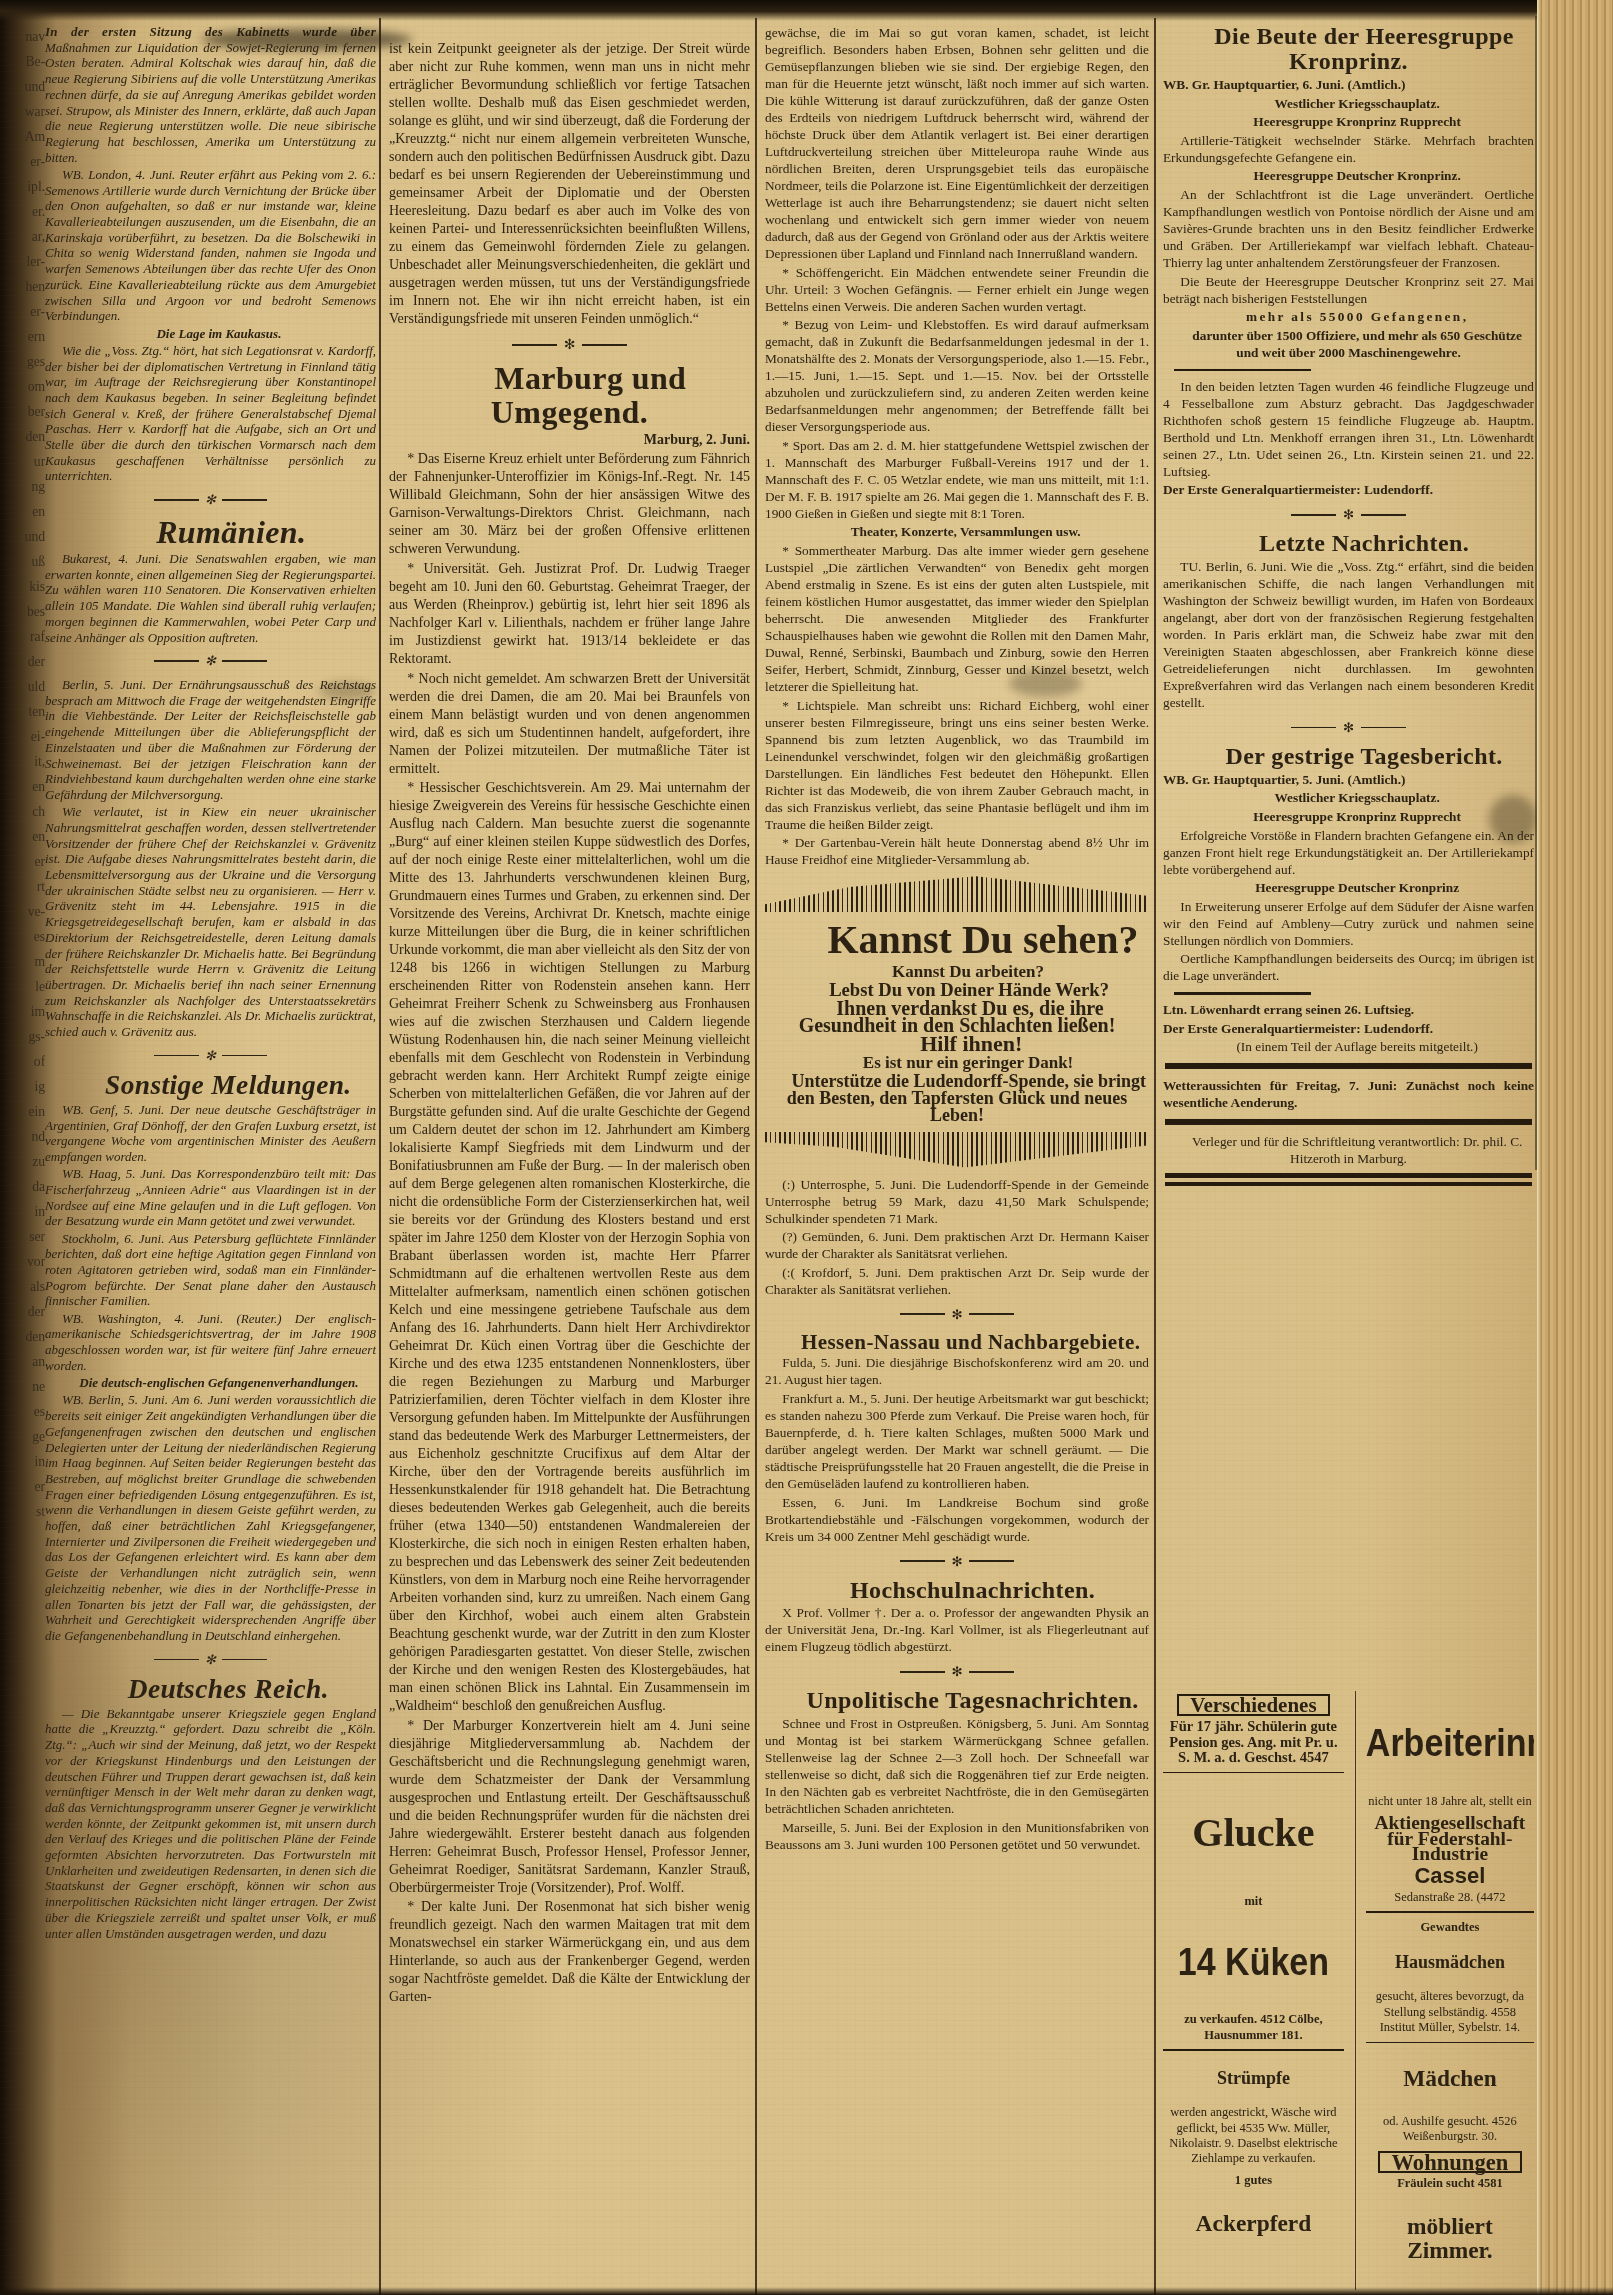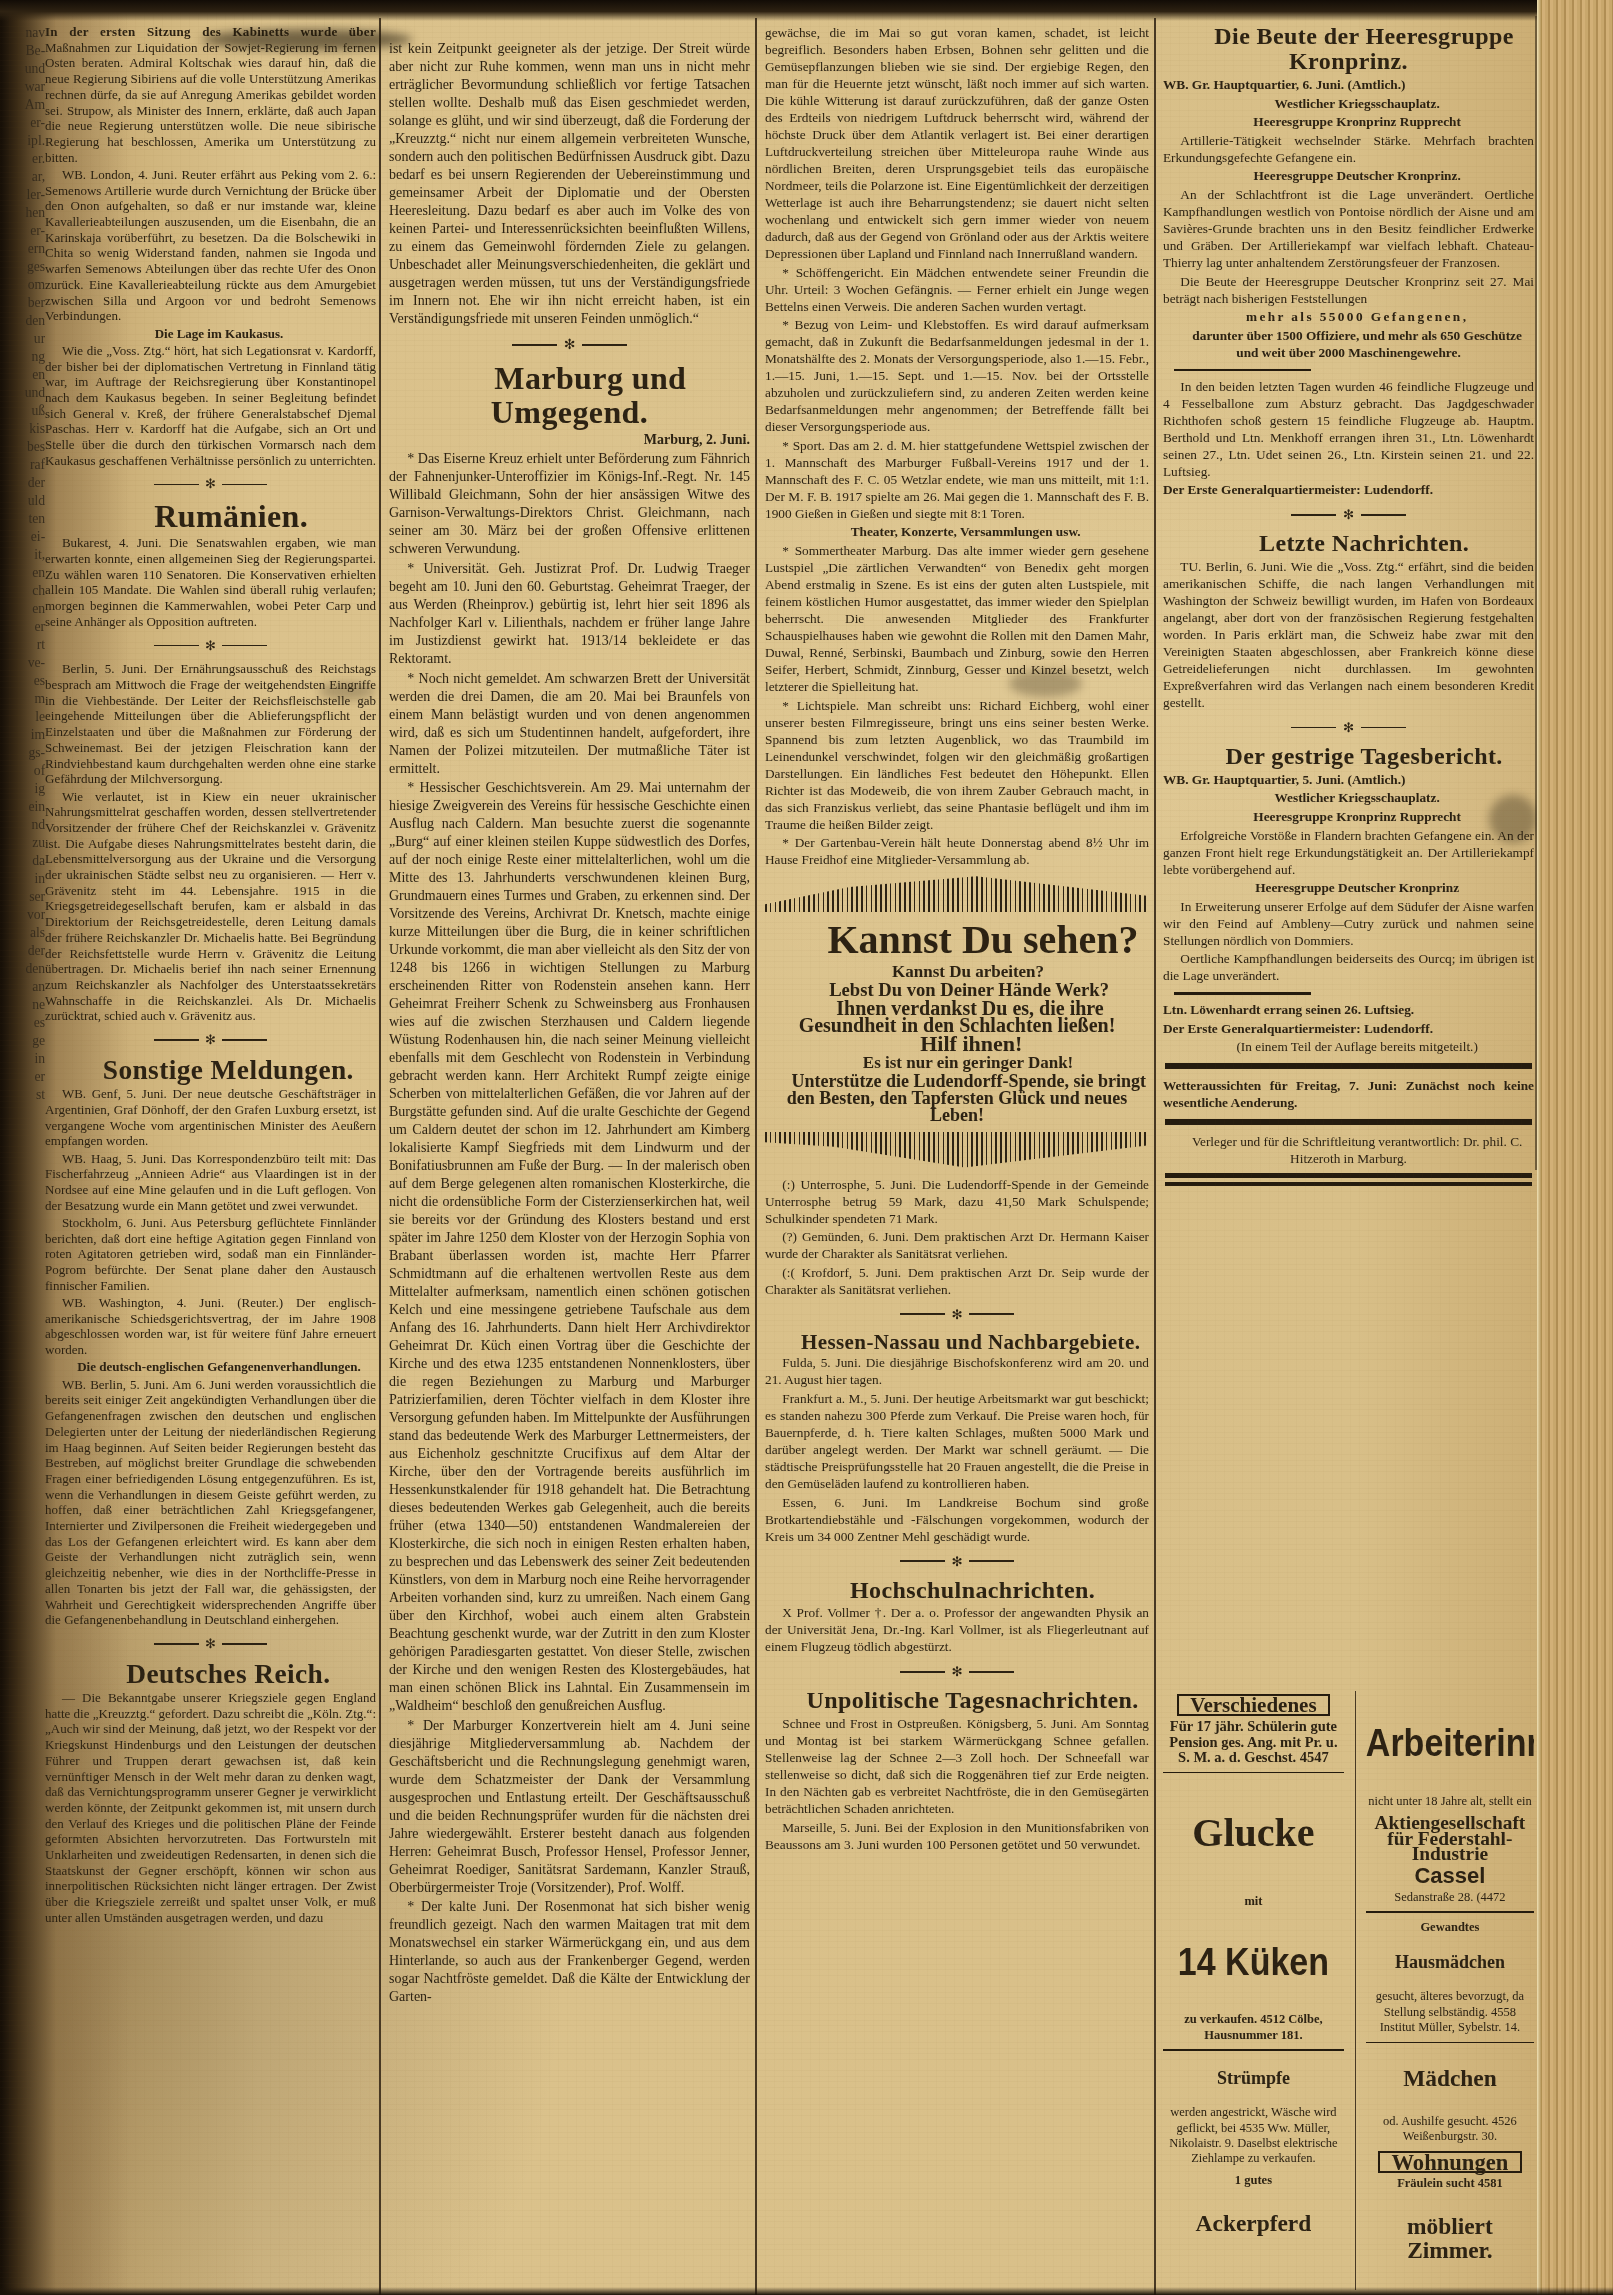--- a/index.html
+++ b/index.html
@@ -17,23 +17,23 @@
   .top-edge{position:absolute;top:0;left:0;right:0;height:21px;
     background:linear-gradient(180deg,#120c06 0,#2e2212 55%,rgba(46,34,18,0) 100%);}
   .left-edge{position:absolute;top:0;bottom:0;left:0;width:129px;
     background:linear-gradient(90deg,#140d06 0,#3d2d17 18px,rgba(120,95,55,.45) 56px,rgba(0,0,0,0) 100%);}
   .right-stack{position:absolute;top:0;bottom:0;right:0;width:77px;
     background:repeating-linear-gradient(90deg,#c8a76c 0 3.2px,#b08e54 3.2px 4.8px,#d2b077 4.8px 8px),#c8a76c;}
   .right-stack::before{content:"";position:absolute;left:0;top:0;bottom:0;width:4.8px;background:linear-gradient(90deg,#efe0b4,#a98747);}
   .bottom-edge{position:absolute;left:0;right:0;bottom:0;height:8px;background:linear-gradient(0deg,#1a1208,rgba(26,18,8,0));}
   .vrule{position:absolute;top:18px;bottom:0;width:1.6px;background:#473823;}
   .frag{position:absolute;top:24px;bottom:0;left:3.2px;width:42px;overflow:hidden;
-    font-size:13.7px;line-height:18px;color:#30271a;white-space:pre-line;text-align:right;opacity:.85;}
+    font-size:13.7px;line-height:25px;color:#30271a;white-space:pre-line;text-align:right;opacity:.85;}
   .col{position:absolute;top:24px;bottom:4.8px;overflow:hidden;text-align:justify;}
-  #c1{left:45px;width:331px;font-size:13px;line-height:15.7px;}
+  #c1{left:45px;width:331px;font-size:13px;line-height:15.7px;font-style:italic;}
   #c2{left:389px;width:361px;font-size:14px;line-height:18px;margin-top:16px;}
   #c3{left:765px;width:384px;font-size:13.3px;line-height:17px;}
   #c4{left:1163px;width:371px;font-size:13.3px;line-height:17px;}
   .col p{margin:0 0 1.6px;text-indent:1.3em;hyphens:auto;}
   p.noind{text-indent:0;}
   .lead::first-line{font-weight:700;letter-spacing:0.3px;}
   .hx{font-weight:700;text-align:center;text-indent:0;margin:8px 0 4.8px;letter-spacing:0.4px;line-height:1.05;}
   .h40{font-size:32px;} .h34{font-size:27.4px;} .h30{font-size:24px;} .h26{font-size:21px;} .h22{font-size:18px;}
   .sub{font-weight:700;text-align:center;text-indent:0;margin:4.8px 0 2.4px;font-size:inherit;}
   .dateline{text-align:right;font-weight:700;text-indent:0;margin:0 4.8px 3.2px 0;}

